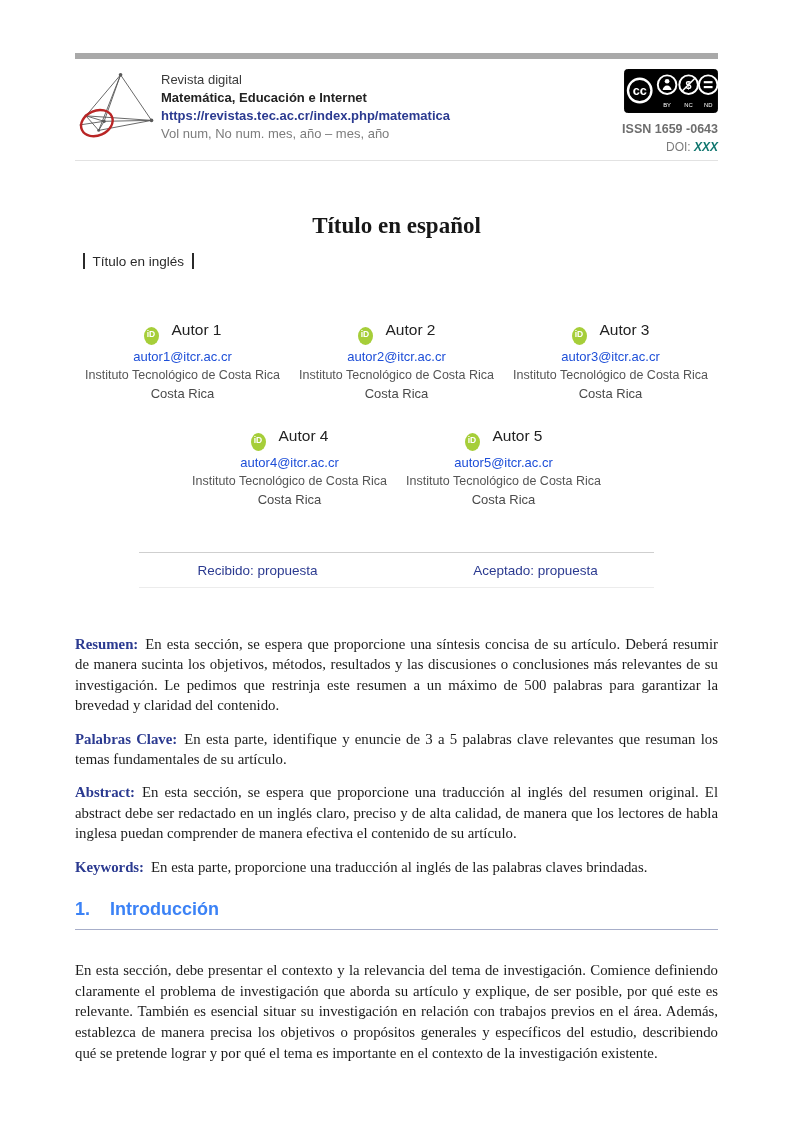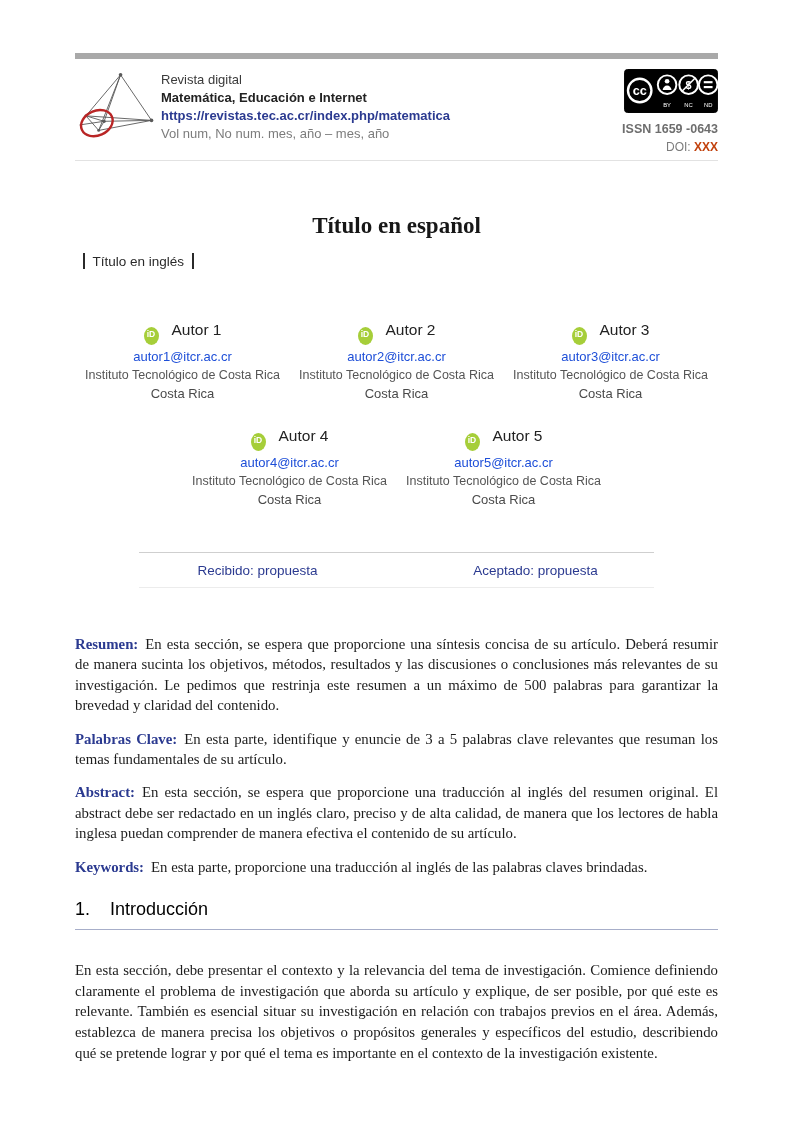--- a/index.html
+++ b/index.html
@@ -27,21 +27,21 @@
   .ht-line2 { font-weight:bold; color:#222; }
   .ht-url   { font-weight:bold; color:#2b3a90; text-decoration:none; display:inline-block; }
   .ht-vol   { color:#7c7c7c; }
   .header-right {
     margin-left:auto; text-align:right;
     font-family:"Liberation Sans", sans-serif;
   }
   .cc-badge { display:inline-block; }
   .issn { font-size:12.5px; font-weight:bold; color:#6e6e6e; margin-top:5px;text-align:center; }
   .doi  { font-size:12px; color:#7c7c7c; margin-top:4px; }
-  .doi-link { color:#c2410c; font-weight:bold; text-decoration:none; }
+  .doi-link { color:#0f766e; font-weight:bold; text-decoration:none;font-style:italic; }
   .header-rule { border-top:1px solid #e2e2e2; margin-top:6px; }
 
   
   .title-es {
     margin-top:52px; text-align:center;
     font-size:23px; font-weight:bold; color:#171717;
     font-family:"Liberation Serif", serif;
   }
   .title-en {
     margin-top:14px; text-align:left;
@@ -86,21 +86,21 @@
   .abs-par {
     text-align:justify; font-size:14.8px; line-height:1.38;
     color:#1c1c1c; margin-bottom:13px;
   }
   .abs-label { font-weight:bold; color:#2b3a90; padding-right:7px; }
 
   
   .section-head {
     margin-top:22px;
     font-family:"Liberation Sans", sans-serif;
-    font-weight:normal; font-size:18px; color:#000000;
+    font-weight:bold; font-size:18px; color:#3b82f6;
     padding-bottom:9px;
     border-bottom:1px solid #a7aec9;
   }
   .sec-num { display:inline-block; margin-right:20px; }
 
   .body-par {
     margin-top:30px;
     text-align:justify; font-size:14.8px; line-height:1.4; color:#1c1c1c;
   }
 </style>

